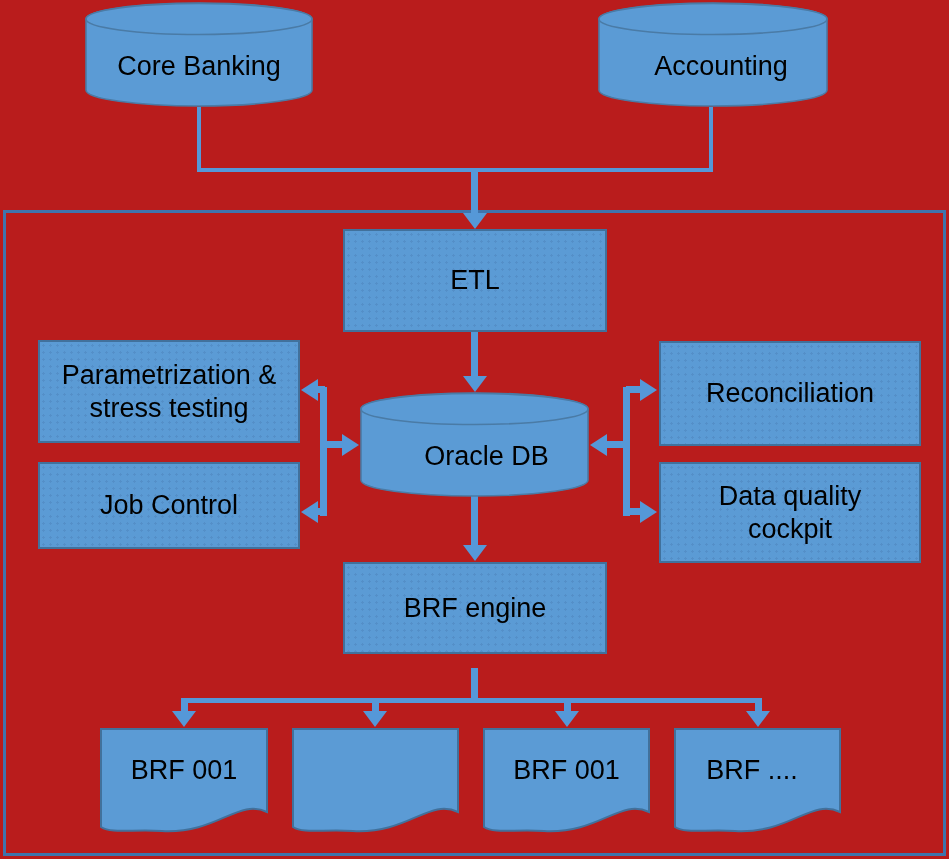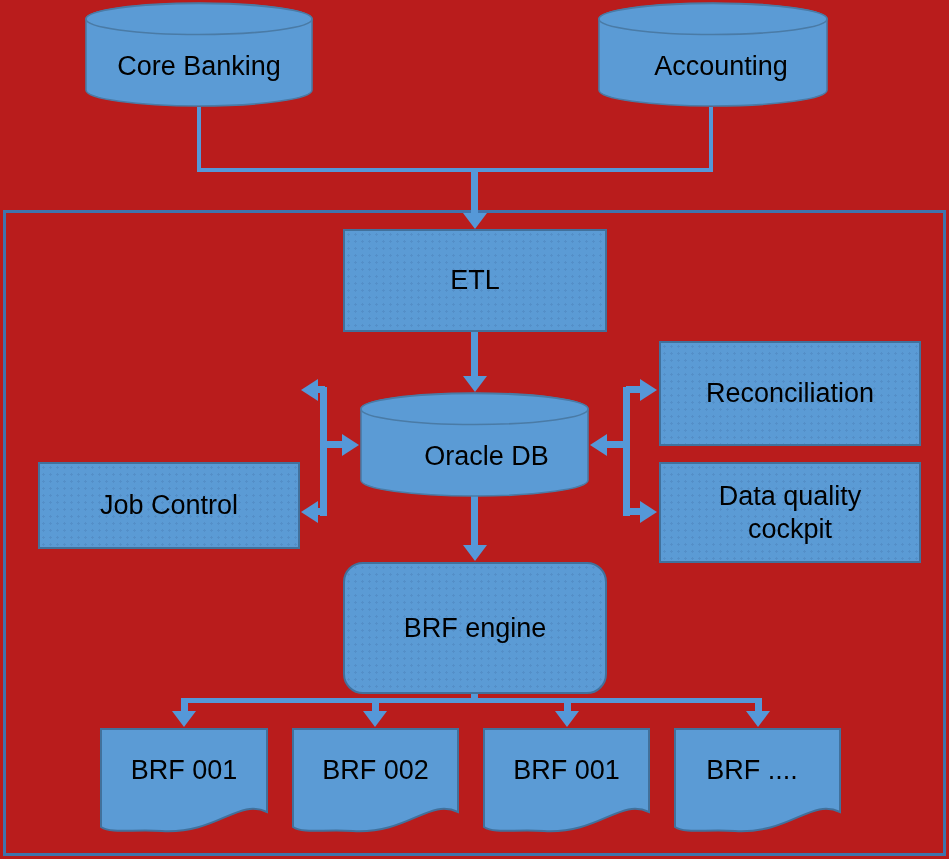--- a/index.html
+++ b/index.html
@@ -101,47 +101,50 @@
   <svg class="shape-svg" style="left:360px;top:392px;" width="229" height="106" viewBox="0 0 229 106">
     <path class="cyl-fill" d="M1,17 V88 A113.5,16 0 0 0 228,88 V17 A113.5,16 0 0 0 1,17 Z"></path>
     <ellipse class="cyl-fill" cx="114.5" cy="17" rx="113.5" ry="15.5"></ellipse>
   </svg>
   <div class="overlay-label" style="left:372px;top:414px;width:229px;height:84px;">Oracle DB</div>
 
   <div class="box" style="left:343px;top:229px;width:264px;height:103px;">
     <div>ETL</div>
   </div>
 
+  <div class="box" style="left:38px;top:340px;width:262px;height:103px;">
+    <div>Parametrization &amp;</div>
+    <div>stress testing</div>
+  </div>
 
   <div class="box" style="left:38px;top:462px;width:262px;height:87px;">
     <div>Job Control</div>
   </div>
 
   <div class="box" style="left:659px;top:341px;width:262px;height:105px;">
     <div>Reconciliation</div>
   </div>
 
   <div class="box" style="left:659px;top:462px;width:262px;height:101px;">
     <div>Data quality</div>
     <div>cockpit</div>
   </div>
 
-  <div class="box" style="left:343px;top:562px;width:264px;height:132px;border-radius:20px;">
+  <div class="box" style="left:343px;top:562px;width:264px;height:92px;">
     <div>BRF engine</div>
   </div>
 
   <svg class="shape-svg" style="left:100px;top:728px;" width="168" height="107" viewBox="0 0 168 107">
     <path class="doc-fill" d="M1,1 H167 V84 C138,70 118,106 62,103 C32,101 12,106 1,99 Z"></path>
   </svg>
   <div class="overlay-label" style="left:100px;top:728px;width:168px;height:84px;">BRF 001</div>
 
   <svg class="shape-svg" style="left:292px;top:728px;" width="167" height="107" viewBox="0 0 167 107">
     <path class="doc-fill" d="M1,1 H166 V84 C137,70 117,106 61,103 C31,101 12,106 1,99 Z"></path>
   </svg>
-  <div class="overlay-label" style="left:292px;top:728px;width:167px;height:84px;">BRF 002</div>
 
   <svg class="shape-svg" style="left:483px;top:728px;" width="167" height="107" viewBox="0 0 167 107">
     <path class="doc-fill" d="M1,1 H166 V84 C137,70 117,106 61,103 C31,101 12,106 1,99 Z"></path>
   </svg>
   <div class="overlay-label" style="left:483px;top:728px;width:167px;height:84px;">BRF 001</div>
 
   <svg class="shape-svg" style="left:674px;top:728px;" width="167" height="107" viewBox="0 0 167 107">
     <path class="doc-fill" d="M1,1 H166 V84 C137,70 117,106 61,103 C31,101 12,106 1,99 Z"></path>
   </svg>
   <div class="overlay-label" style="left:674px;top:728px;width:156px;height:84px;">BRF ....</div>

